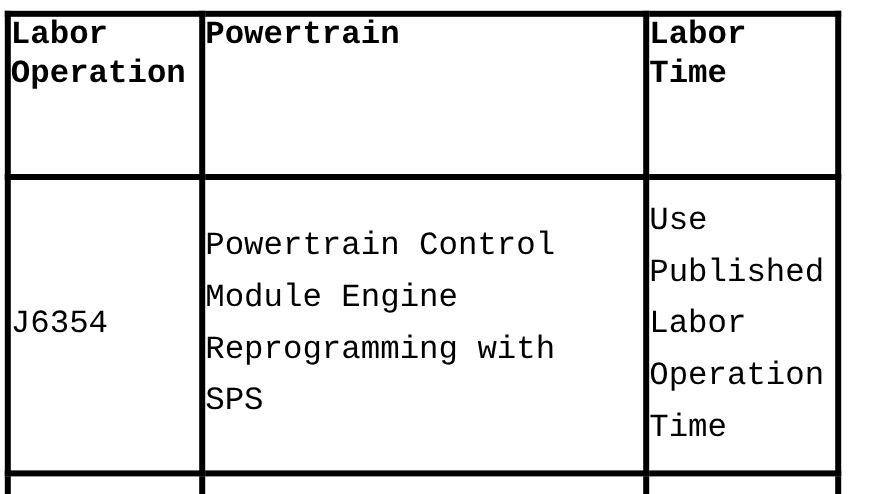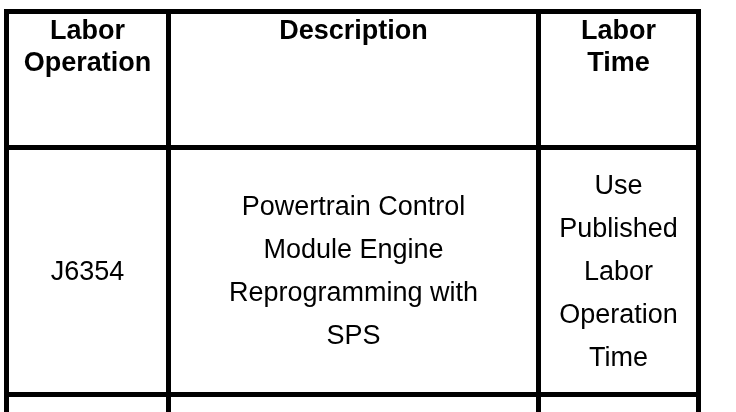--- a/index.html
+++ b/index.html
@@ -21,24 +21,25 @@
     left: 4px;
     top: 9px;
     width: 697px;
     border-collapse: collapse;
     table-layout: fixed;
   }
   table.labor-table th,
   table.labor-table td {
     border: 5px solid #000000;
     padding: 0;
-    text-align: center;
+    text-align: left;
     white-space: pre-line;
     font-size: 27px;
     overflow: hidden;
+    font-family: Liberation Mono, monospace;
   }
   col.c1 { width: 162px; }
   col.c2 { width: 370px; }
   col.c3 { width: 160px; }
 
   tr.header-row { height: 136px; }
   tr.header-row th {
     font-weight: bold;
     vertical-align: top;
     line-height: 32px;
@@ -63,21 +64,21 @@
   <table class="labor-table">
     <colgroup>
       <col class="c1">
       <col class="c2">
       <col class="c3">
     </colgroup>
     <thead>
       <tr class="header-row">
         <th class="h1">Labor
 Operation</th>
-        <th class="h2">Description</th>
+        <th class="h2">Powertrain</th>
         <th class="h3">Labor
 Time</th>
       </tr>
     </thead>
     <tbody>
       <tr class="data-row">
         <td class="d1">J6354</td>
         <td class="d2">Powertrain Control
 Module Engine
 Reprogramming with

